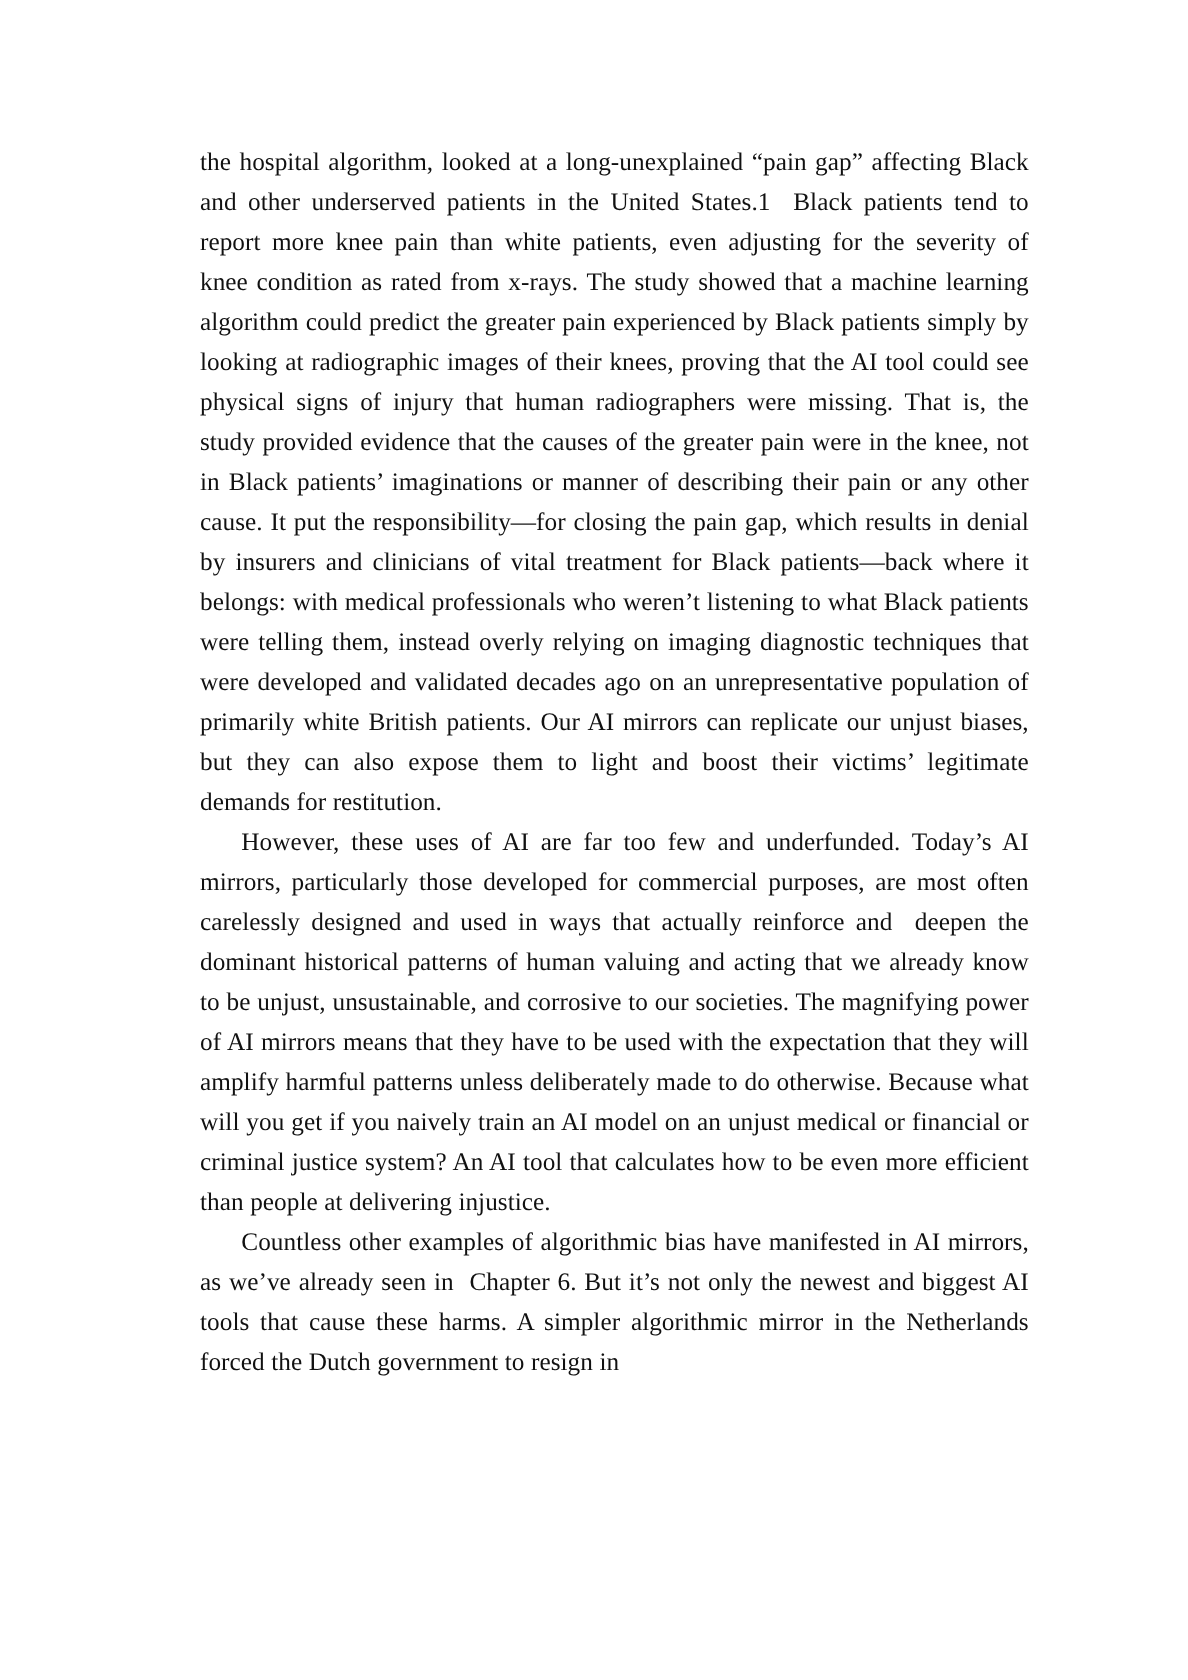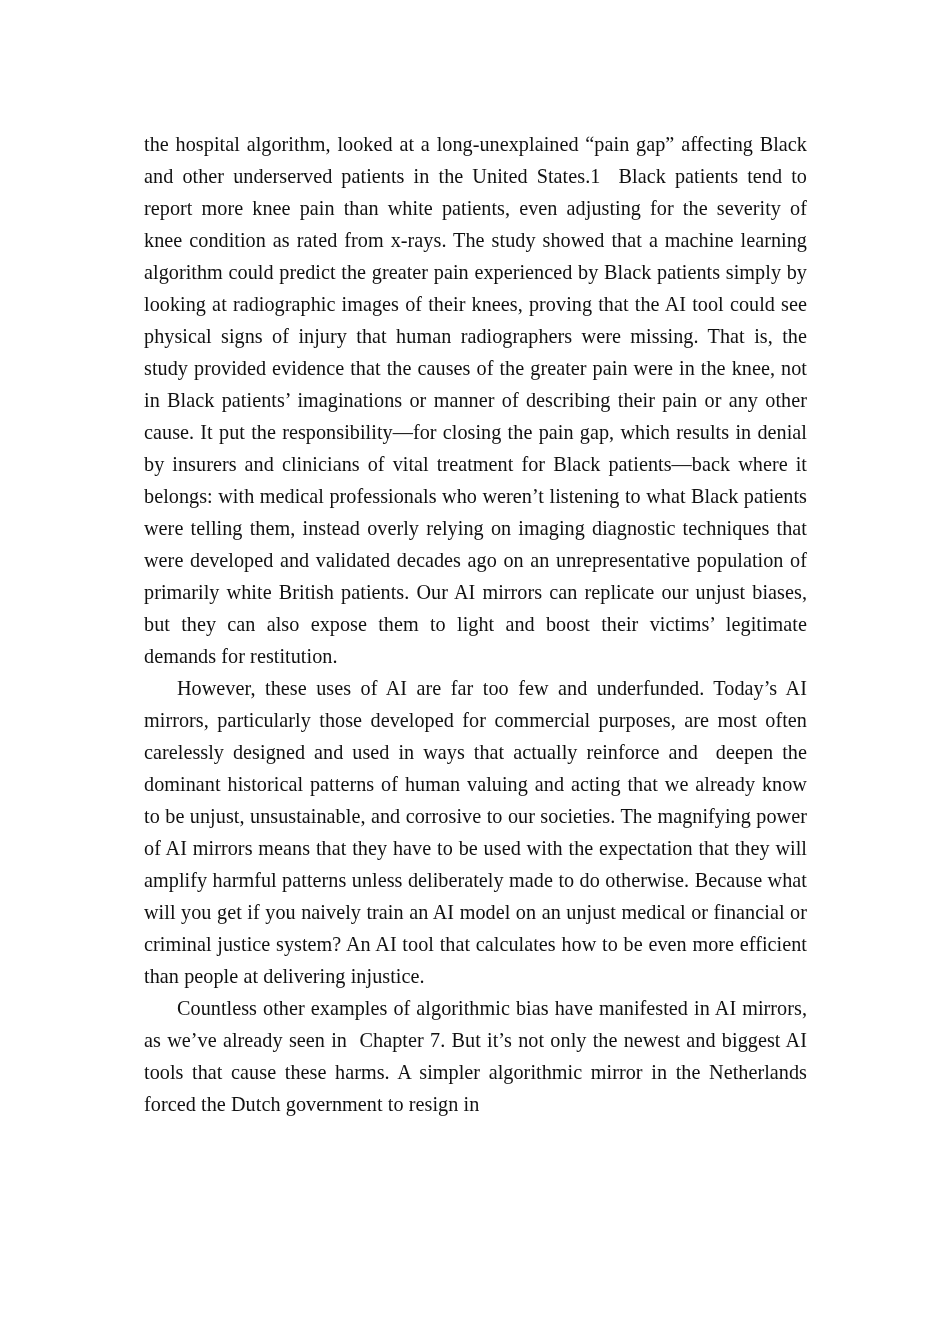--- a/index.html
+++ b/index.html
@@ -15,24 +15,23 @@
   .page {
     position: relative;
     width: 950px;
     height: 1344px;
     background: #ffffff;
     overflow: hidden;
     box-sizing: border-box;
   }
   .text-column {
     position: absolute;
-    left: 144px;
+    left: 160px;
     top: 114px;
     width: 663px;
-    margin-top: 14px;
   }
   .para {
     margin: 0;
     font-size: 20.2px;
     line-height: 32px;
     text-align: justify;
     text-justify: inter-word;
     -webkit-hyphens: none;
     hyphens: none;
     white-space: pre-wrap;
@@ -44,15 +43,15 @@
   }
   
 </style>
 </head>
 <body>
 
 <div class="page">
   <div class="text-column">
     <p class="para">the hospital algorithm, looked at a long-unexplained “pain gap” affecting Black and other underserved patients in the United States.1  Black patients tend to report more knee pain than white patients, even adjusting for the severity of  knee condition as rated from x-rays. The study showed that a machine learning algorithm could predict the greater pain experienced by Black patients simply by looking at radiographic images of their knees, proving that the AI tool could see physical signs of injury that human radiographers were missing. That is, the study provided evidence that the causes of the greater pain were in the knee, not in Black patients’ imaginations or manner of describing their pain or any other cause. It put the responsibility—for closing the pain gap, which results in denial by insurers and clinicians of vital treatment for Black patients—back where it belongs: with medical professionals who weren’t listening to what Black patients were telling them, instead overly relying on imaging diagnostic techniques that were developed and validated decades ago on an unrepresentative population of primarily white British patients. Our AI mirrors can replicate our unjust biases, but they can also expose them to light and boost their victims’ legitimate demands for restitution.</p>
     <p class="para indent">However, these uses of AI are far too few and underfunded. Today’s AI mirrors, particularly those developed for commercial purposes, are most often carelessly designed and used in ways that actually reinforce and  deepen the dominant historical patterns of human valuing and acting that we already know to be unjust, unsustainable, and corrosive to our societies. The magnifying power of AI mirrors means that they have to be used with the expectation that they will amplify harmful patterns unless deliberately made to do otherwise. Because what will you get if you naively train an AI model on an unjust medical or financial or criminal justice system? An AI tool that calculates how to be even more efficient than people at delivering injustice.</p>
-    <p class="para indent">Countless other examples of algorithmic bias have manifested in AI mirrors, as we’ve already seen in  Chapter 7. But it’s not only the newest and biggest AI tools that cause these harms. A simpler algorithmic mirror in the Netherlands forced the Dutch government to resign in</p>
+    <p class="para indent">Countless other examples of algorithmic bias have manifested in AI mirrors, as we’ve already seen in  Chapter 6. But it’s not only the newest and biggest AI tools that cause these harms. A simpler algorithmic mirror in the Netherlands forced the Dutch government to resign in</p>
   </div>
 </div>
 
 </body></html>

